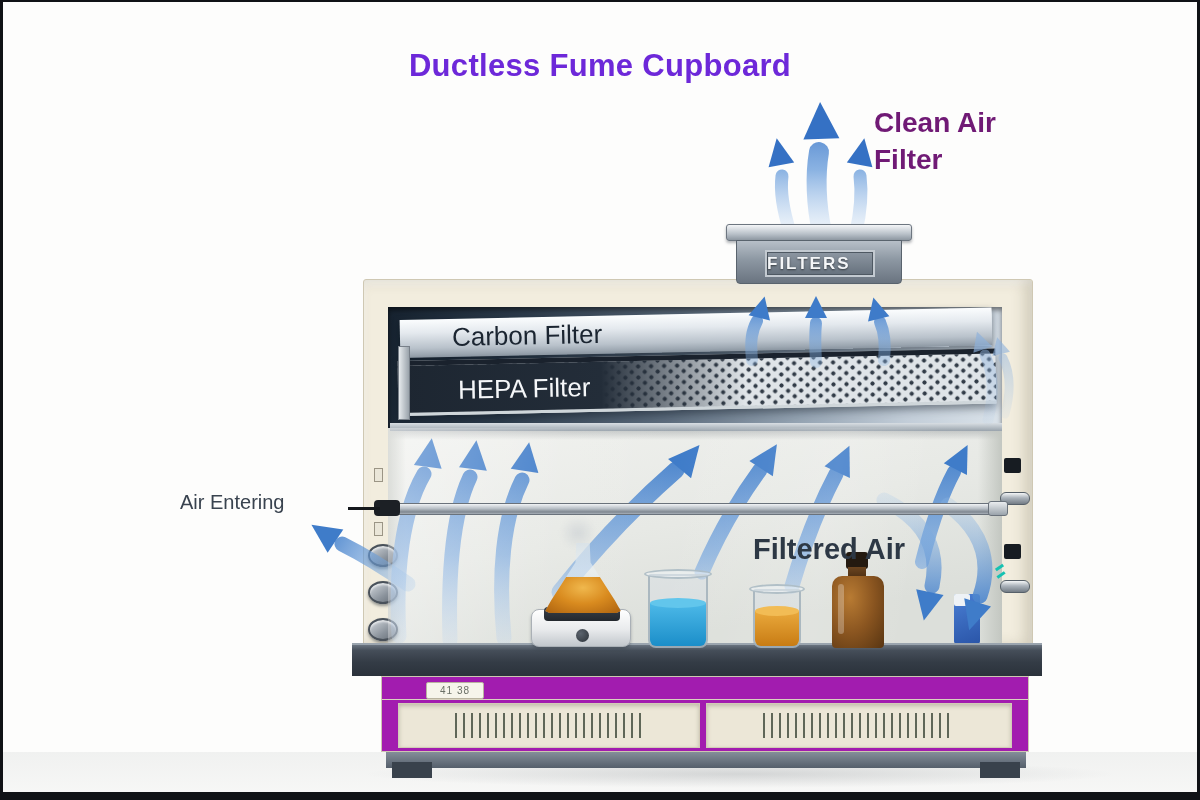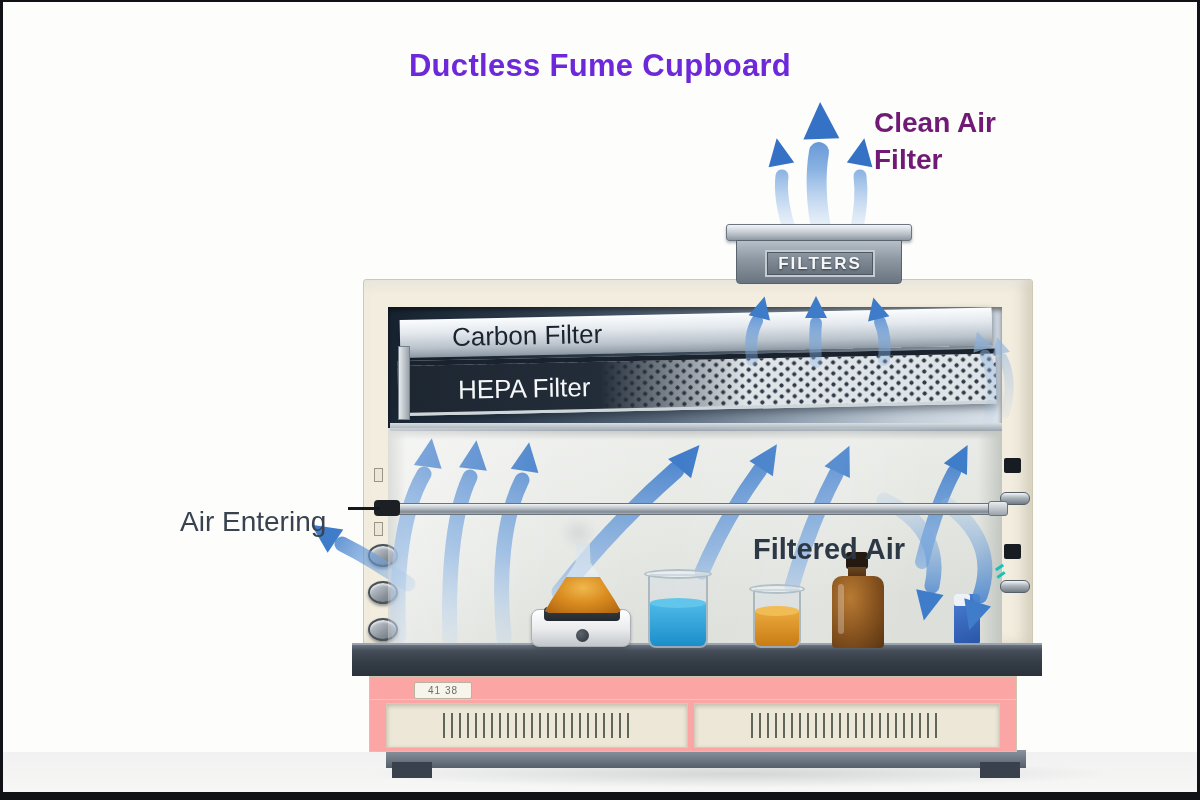--- a/index.html
+++ b/index.html
@@ -11,29 +11,29 @@
   }
   .abs{position:absolute;}
   
   #img-border{position:absolute;inset:0;border:3px solid #101216;border-top-width:2px;border-bottom-width:8px;z-index:100;pointer-events:none;}
   #floor{left:0;top:752px;width:1200px;height:48px;background:linear-gradient(180deg,#f0f1f0,#f8f8f7);z-index:1;}
   #unit-shadow{left:360px;top:760px;width:760px;height:28px;background:radial-gradient(ellipse at 50% 50%,rgba(85,92,98,0.20),rgba(85,92,98,0) 70%);z-index:4;}
 
   
   #title{left:300px;top:48px;width:600px;text-align:center;font-size:31px;font-weight:bold;color:#6d28d9;letter-spacing:.3px;z-index:60;}
   #clean-air{left:874px;top:104px;width:180px;font-size:28px;line-height:37px;color:#701a75;z-index:60;font-weight:bold;}
-  #air-entering{left:180px;top:491px;font-size:28px;color:#39434f;z-index:60;margin-top:15px;}
+  #air-entering{left:180px;top:491px;font-size:20px;color:#39434f;z-index:60;}
   #pointer-line{left:348px;top:507px;width:32px;height:3px;background:#15181c;z-index:60;}
   #filtered-air{left:753px;top:533px;font-size:29px;font-weight:bold;color:#2d3845;z-index:60;}
 
   
   #filters-box{left:726px;top:224px;width:186px;height:60px;z-index:35;}
   #filters-lid{left:0;top:0;width:186px;height:17px;background:linear-gradient(180deg,#f4f6f8,#b9c1c9 60%,#8d97a1);border:1px solid #6d7680;border-radius:3px;box-shadow:0 2px 3px rgba(40,50,60,.35);}
   #filters-body{left:10px;top:16px;width:166px;height:44px;background:linear-gradient(180deg,#b7bfc8,#8c97a2 45%,#6a7480);border:1px solid #59636d;border-radius:0 0 4px 4px;}
-  #filters-plaque{left:28px;top:9px;width:110px;height:27px;background:linear-gradient(180deg,#8d97a2,#66717d);border:2px solid #c3cad1;box-shadow:inset 0 0 0 1px #4e5862;text-align:center;line-height:23px;font-size:17px;font-weight:bold;letter-spacing:2px;color:#f4f6f8;text-shadow:0 1px 2px rgba(0,0,0,.55);}
+  #filters-plaque{left:28px;top:9px;width:110px;height:27px;background:linear-gradient(180deg,#8d97a2,#66717d);border:2px solid #c3cad1;box-shadow:inset 0 0 0 1px #4e5862;text-align:left;line-height:23px;font-size:17px;font-weight:bold;letter-spacing:2px;color:#f4f6f8;text-shadow:0 1px 2px rgba(0,0,0,.55);}
 
   
   #cupboard{left:363px;top:279px;width:670px;height:368px;background:#f2edde;border:1px solid #cfc8b3;border-radius:3px;box-shadow:inset -7px 0 14px rgba(120,110,85,.28),inset 0 4px 6px rgba(255,255,255,.65);z-index:8;}
   #filter-chamber{left:388px;top:307px;width:614px;height:121px;background:linear-gradient(105deg,#16222f,#2e3d4d 22%,#5d6d7e 48%,#93a2b1 68%,#c2cdd8 85%,#dbe3ea);box-shadow:inset 0 3px 5px rgba(0,0,0,.5);z-index:14;}
   #carbon-band{left:400px;top:320px;width:592px;height:38px;transform:rotate(-1.2deg);transform-origin:left center;background:linear-gradient(180deg,#fbfdfe 0,#e4e9ee 35%,#b9c2cb 75%,#8e99a4);box-shadow:0 3px 7px rgba(8,18,28,.5);z-index:16;}
   #carbon-label{left:52px;top:3px;font-size:26px;color:#1b2531;}
   #hepa-band{left:398px;top:361px;width:598px;height:55px;transform:rotate(-1.2deg);transform-origin:left center;
     background-color:#dfe4e8;
     background-image:radial-gradient(circle,#313b47 1.8px,rgba(0,0,0,0) 2.4px),radial-gradient(circle,#313b47 1.8px,rgba(0,0,0,0) 2.4px);
     background-size:13px 11px;background-position:0 0,6.5px 5.5px;
@@ -84,21 +84,21 @@
   #beaker-amber .beaker-liquid{height:60%;background:linear-gradient(180deg,#eaa93c,#c87c14);}
   #beaker-amber .liquid-surface{background:#f2bc55;}
   #bottle{left:832px;top:552px;width:52px;height:96px;z-index:50;}
   #bottle-cap{position:absolute;left:14px;top:0;width:22px;height:17px;background:#241a10;border-radius:3px;}
   #bottle-neck{position:absolute;left:16px;top:15px;width:18px;height:12px;background:linear-gradient(180deg,#6b4520,#4a2d12);}
   #bottle-body{position:absolute;left:0;top:24px;width:52px;height:72px;background:radial-gradient(ellipse at 35% 30%,#b87b33,#8a5520 50%,#5d3813 95%);border-radius:10px 10px 4px 4px;}
   #bottle-shine{position:absolute;left:6px;top:32px;width:6px;height:50px;background:rgba(255,255,255,.28);border-radius:4px;}
 
   
   #worktop{left:352px;top:643px;width:690px;height:33px;background:linear-gradient(180deg,#6a7480 0,#454e59 18%,#343c46 55%,#2b323b);border-top:2px solid #9aa4ae;z-index:45;}
-  #base-cabinet{left:369px;top:676px;width:648px;height:76px;background:#fca5a5;border:1px solid #cdc6b1;z-index:10;}
+  #base-cabinet{left:381px;top:676px;width:648px;height:76px;background:#a21caf;border:1px solid #cdc6b1;z-index:10;}
   #base-seam{position:absolute;left:0;top:22px;width:100%;height:1px;background:#d8d2bf;}
   #base-plate{position:absolute;left:44px;top:5px;width:58px;height:17px;background:#f6f4eb;border:1px solid #b9b3a0;border-radius:2px;text-align:center;font-size:10px;line-height:15px;color:#6a6f66;letter-spacing:1px;}
   .vent-panel{position:absolute;top:26px;height:45px;background:#ece7d7;border:1px solid #d2cbb7;box-shadow:inset 0 2px 4px rgba(110,104,84,.35);}
   #vent-left{left:16px;width:302px;}
   #vent-right{left:324px;width:306px;}
   .vent-slats{position:absolute;left:56px;right:56px;top:9px;bottom:9px;background:repeating-linear-gradient(90deg,#5f6758 0 2px,rgba(0,0,0,0) 2px 8px);}
   #plinth{left:386px;top:750px;width:640px;height:18px;background:linear-gradient(180deg,#8a949f,#555f6b);z-index:9;}
   .foot{width:40px;height:16px;background:#39424c;z-index:9;}
 
   

